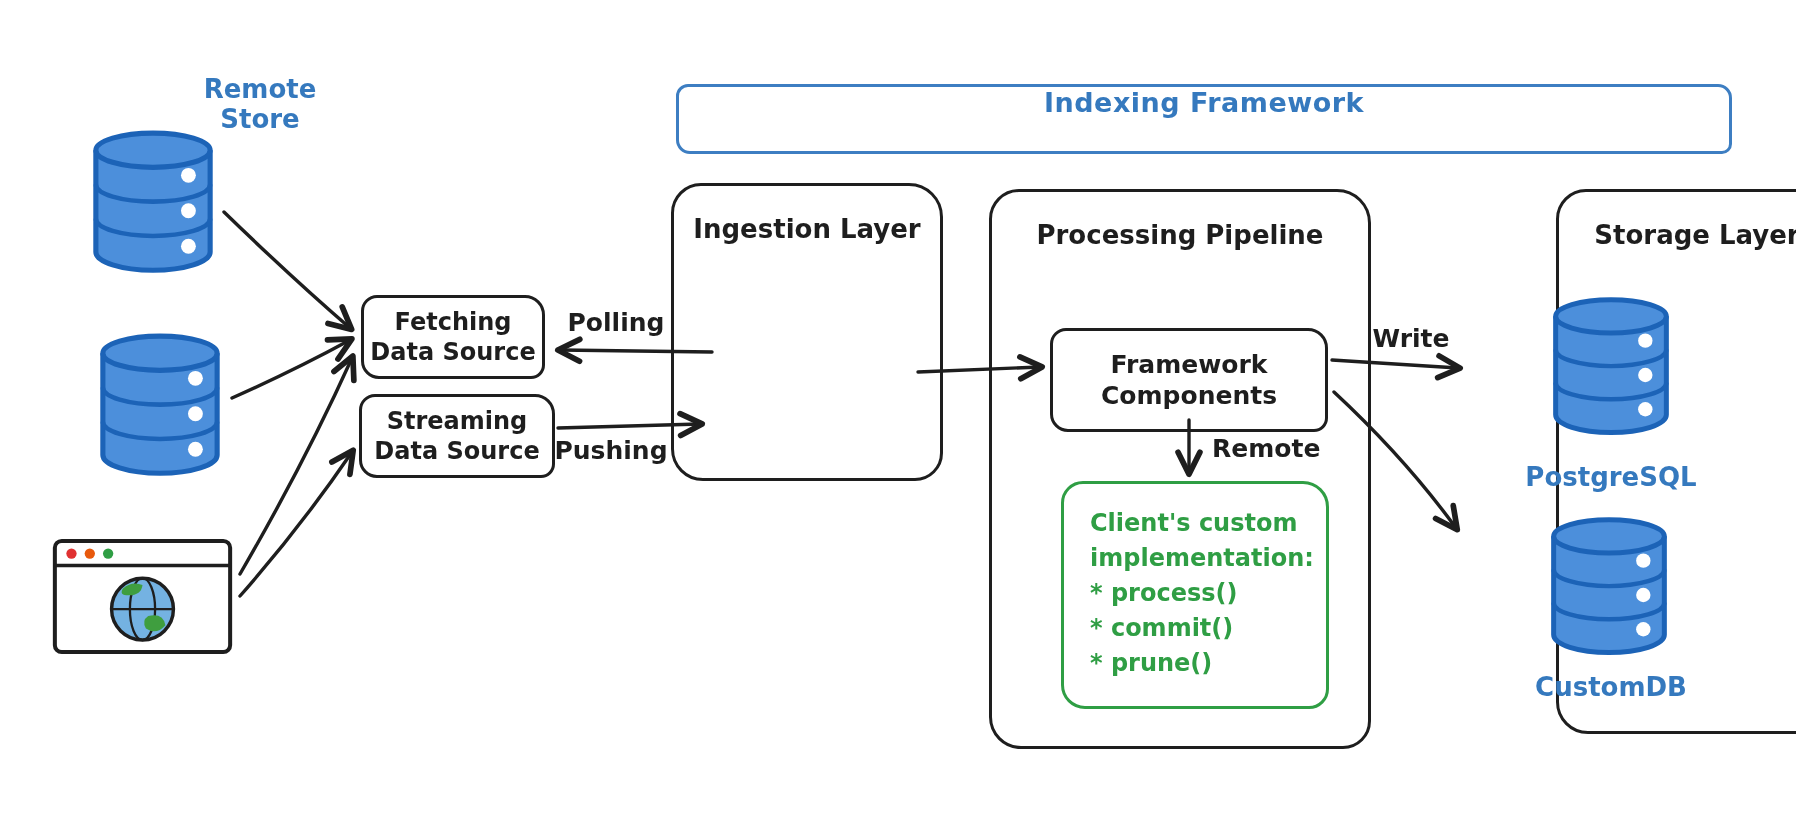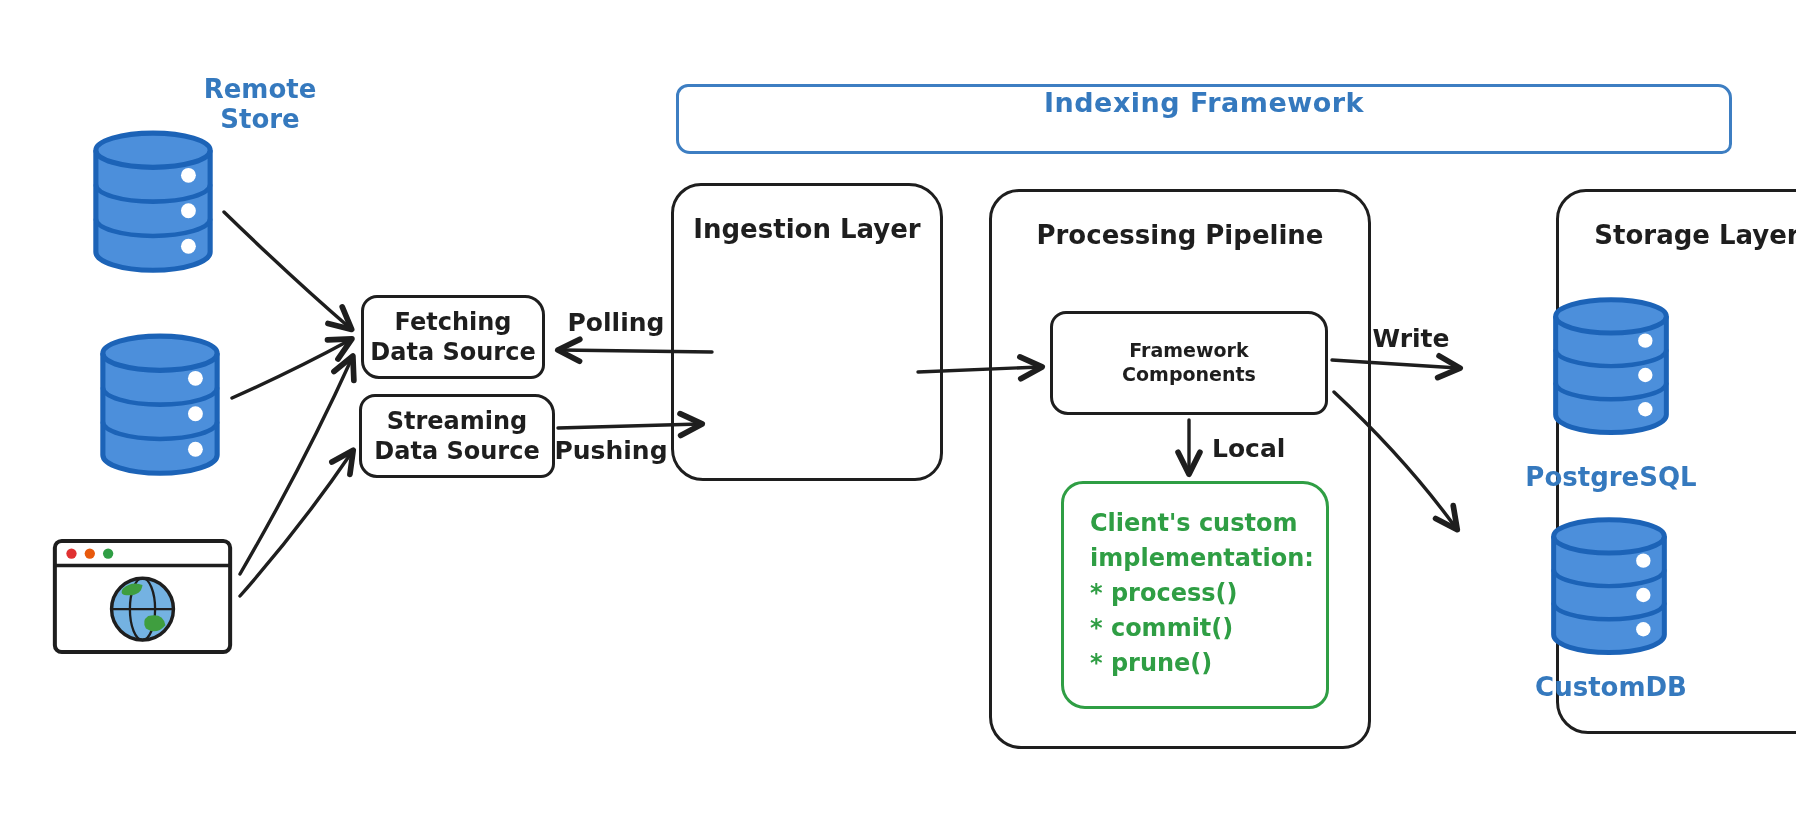--- a/index.html
+++ b/index.html
@@ -96,21 +96,21 @@
     <span>Data Source</span>
   </div>
 
   <div class="frame" style="left:671px;top:183px;width:272px;height:298px">
     <div class="frame-title">Ingestion Layer</div>
   </div>
 
   <div class="frame" style="left:989px;top:189px;width:382px;height:560px">
     <div class="frame-title">Processing Pipeline</div>
   </div>
-  <div class="box" style="left:1050px;top:311px;width:278px;height:104px;font-size:19px">
+  <div class="box" style="left:1050px;top:328px;width:278px;height:104px;font-size:25px">
     <span>Framework</span>
     <span>Components</span>
   </div>
   <div class="green-box" style="left:1061px;top:481px;width:268px;height:228px">
     <div>Client's custom</div>
     <div>implementation:</div>
     <div>* process()</div>
     <div>* commit()</div>
     <div>* prune()</div>
   </div>
@@ -122,21 +122,21 @@
       <use href="#db-cyl"></use>
     </svg>
   <div class="blue-label" style="left:1511px;top:462px;width:200px">PostgreSQL</div>
   <svg class="icon" style="left:1547px;top:513px" width="124" height="144" viewBox="0 0 112 130">
       <use href="#db-cyl"></use>
     </svg>
   <div class="blue-label" style="left:1511px;top:672px;width:200px">CustomDB</div>
 
   <div class="edge-label" style="left:556px;top:308px;width:120px;text-align:center">Polling</div>
   <div class="edge-label" style="left:551px;top:436px;width:120px;text-align:center">Pushing</div>
-  <div class="edge-label" style="left:1212px;top:434px">Local</div>
+  <div class="edge-label" style="left:1212px;top:434px">Remote</div>
   <div class="edge-label" style="left:1356px;top:324px;width:110px;text-align:center">Write</div>
 
   <svg class="arrows" width="1796" height="818" viewBox="0 0 1796 818">
     <defs>
       <marker id="ah" viewBox="0 0 14 14" refX="11" refY="7" markerWidth="9" markerHeight="9" orient="auto-start-reverse">
         <path d="M2 2 L12 7 L2 12" fill="none" stroke="#1e1e1e" stroke-width="2.6" stroke-linecap="round" stroke-linejoin="round"></path>
       </marker>
     </defs>
     <g fill="none" stroke="#1e1e1e" stroke-width="3.4" stroke-linecap="round">
       <path d="M224 212 Q292 278 350 328" marker-end="url(#ah)"></path>

